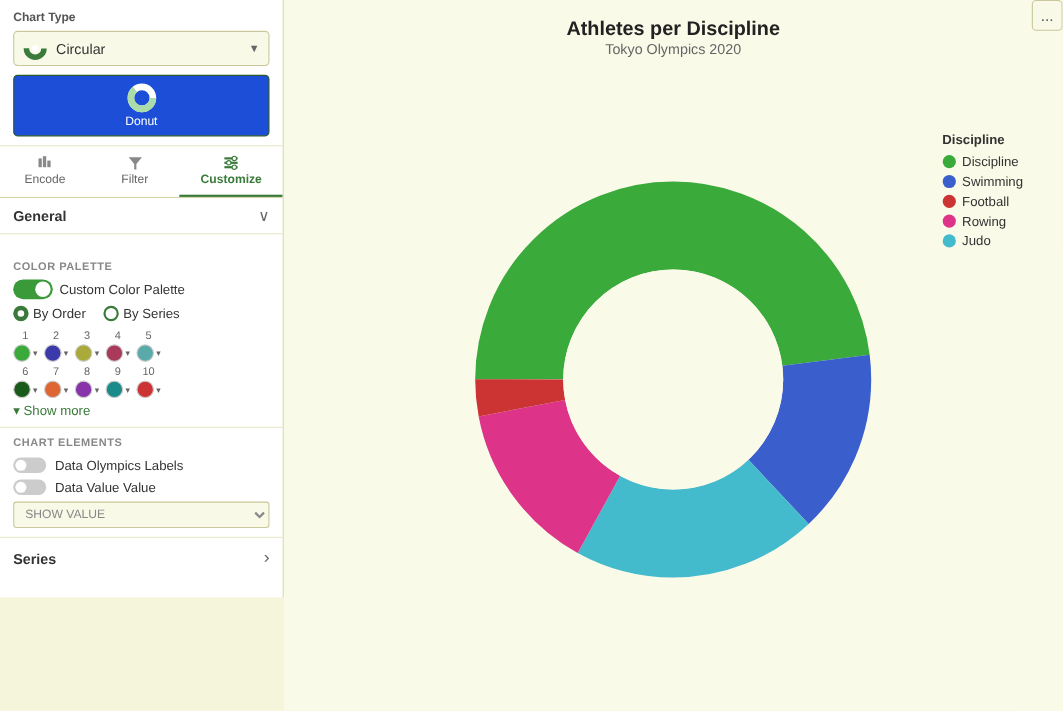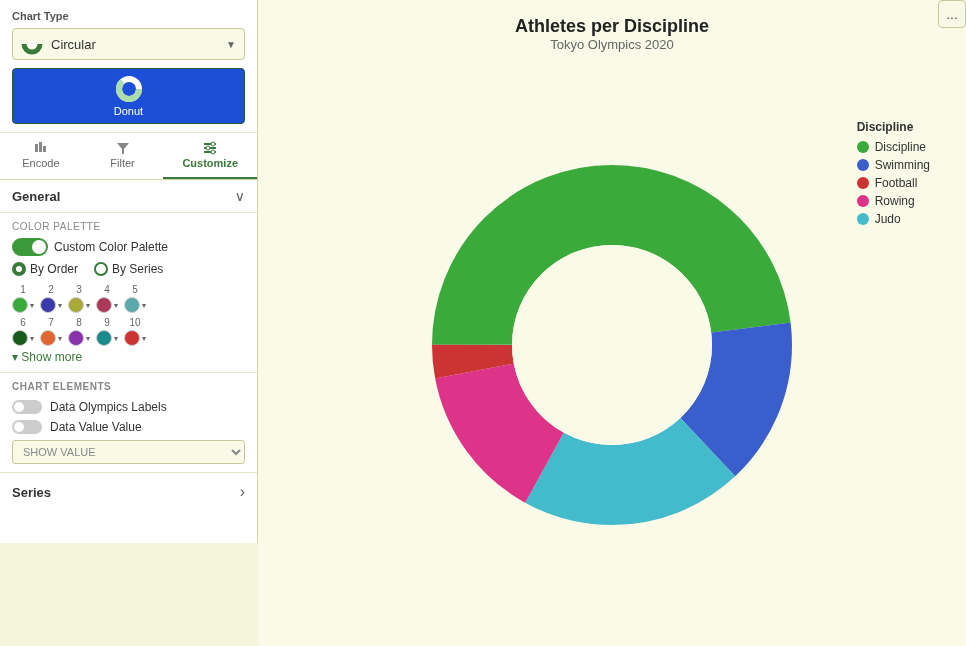--- a/index.html
+++ b/index.html
@@ -126,24 +126,25 @@
       color: #333;
     }
 
     
     .palette-section {
       padding: 8px 12px;
       border-bottom: 1px solid #e8e8c8;
     }
     .palette-label {
       font-size: 10px;
-      font-weight: normal;
+      font-weight: bold;
       color: #888;
       letter-spacing: 0.5px;
       margin-bottom: 6px;
+      margin-top: 16px;
     }
 
     .toggle-row {
       display: flex;
       align-items: center;
       gap: 6px;
       margin-bottom: 6px;
     }
     .toggle-switch {
       width: 36px;

